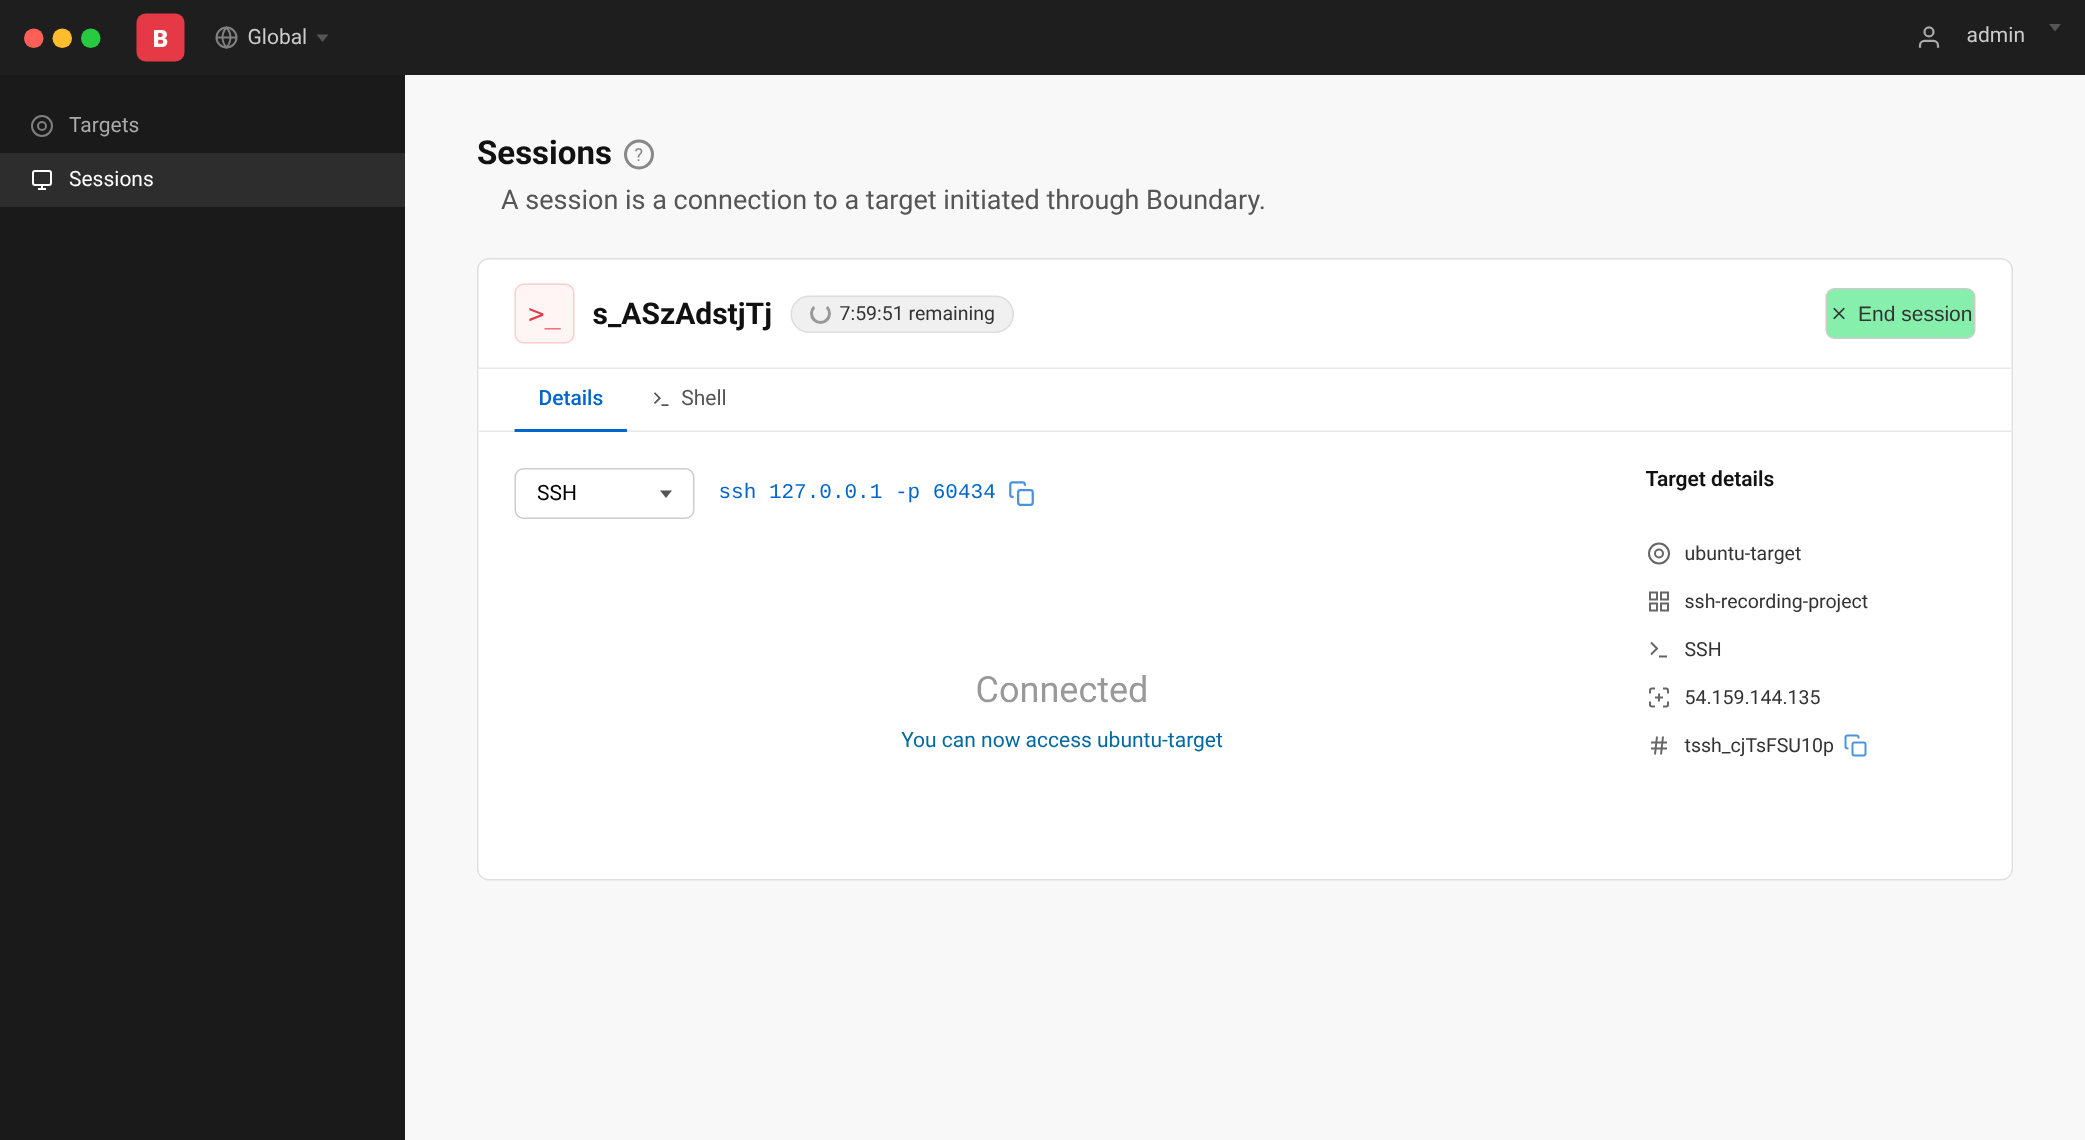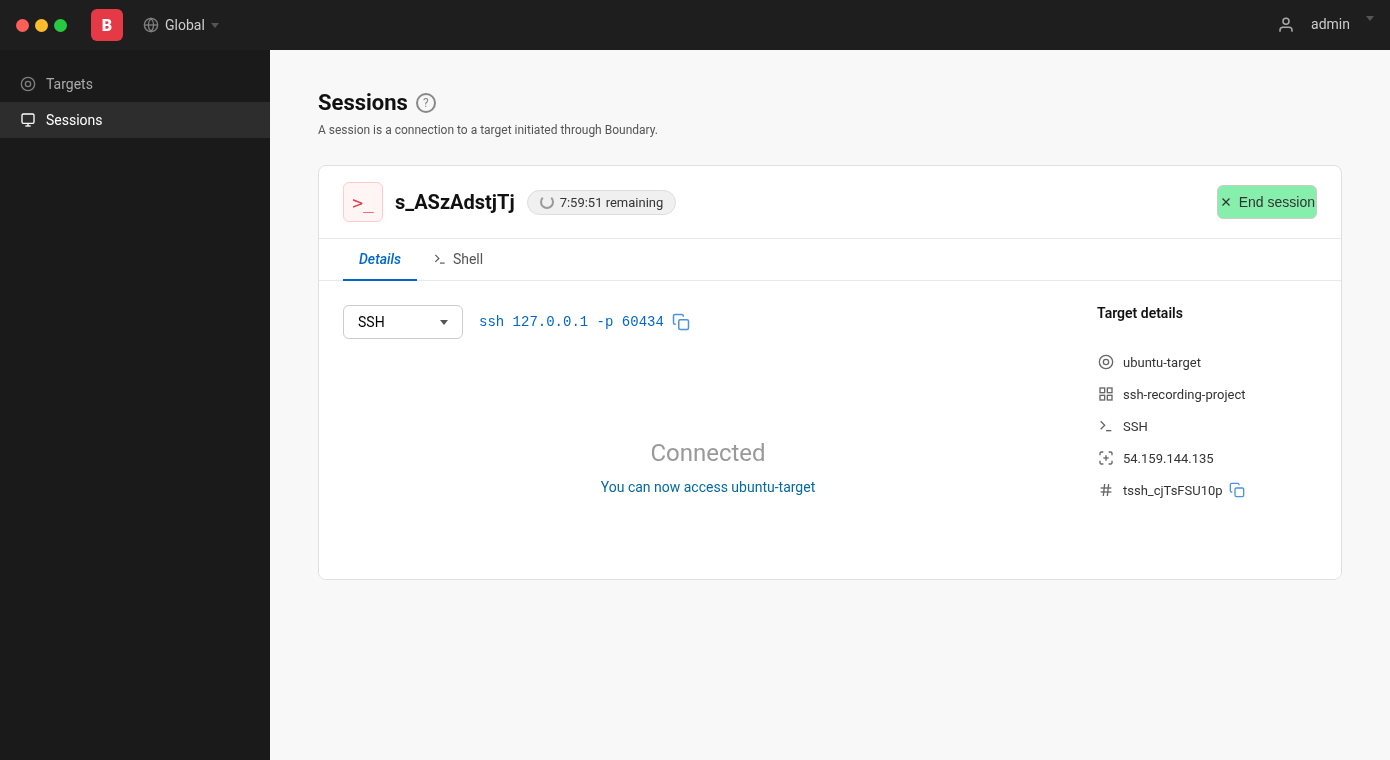--- a/index.html
+++ b/index.html
@@ -135,23 +135,24 @@
       border: 2px solid #888;
       border-radius: 50%;
       display: flex;
       align-items: center;
       justify-content: center;
       font-size: 12px;
       color: #888;
       cursor: pointer;
     }
     .page-subtitle {
-      font-size: 12px;
+      font-size: 18px;
       color: #555;
       margin-bottom: 28px;
+      margin-left: 16px;
     }
 
     
     .session-card {
       background: white;
       border: 1px solid #e0e0e0;
       border-radius: 8px;
       overflow: hidden;
     }
     .session-header {
@@ -231,21 +232,20 @@
       border-bottom: 2px solid transparent;
       margin-bottom: -1px;
       display: flex;
       align-items: center;
       gap: 6px;
     }
     .tab.active {
       color: #0066cc;
       border-bottom-color: #0066cc;
       font-weight: 500;
-      font-style: italic;
     }
 
     
     .session-body {
       padding: 24px;
       background: white;
       display: flex;
       gap: 24px;
     }
     .session-main {

